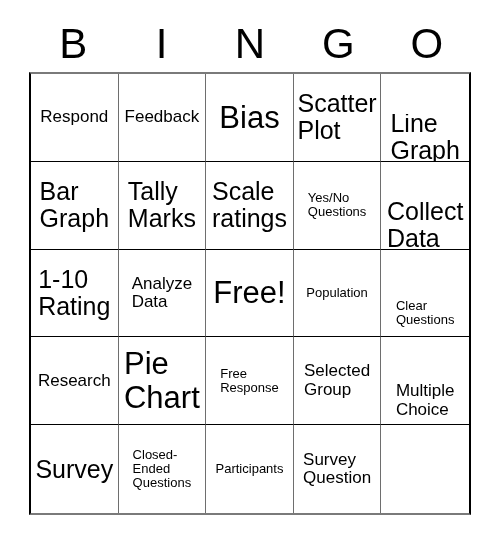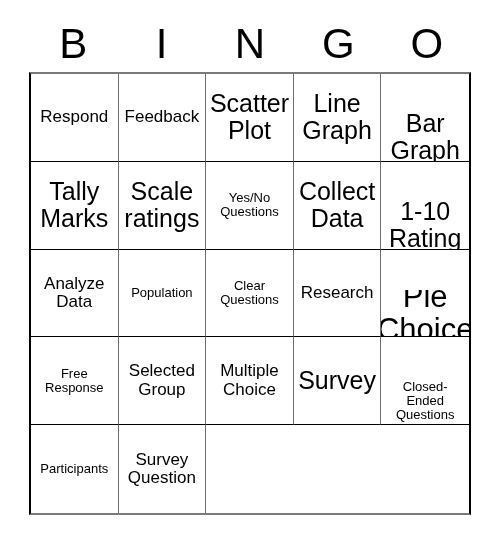--- a/index.html
+++ b/index.html
@@ -54,21 +54,20 @@
     grid-template-rows: repeat(5, 1fr);
     background: #ffffff;
   }
   .cell {
     box-sizing: border-box;
     border-right: 1px solid #6e6e6e;
     border-bottom: 1px solid #000000;
     display: flex;
     align-items: center;
     justify-content: center;
-    text-align: center;
     padding: 12px 3px;
     overflow: hidden;
     background: #ffffff;
   }
   .cell:nth-child(5n) { border-right: none; margin-top: 40px; }
   .cell:nth-child(n+21) { border-bottom: none; }
   .cell-text {
     display: block;
     color: #000000;
     line-height: 1.08;
@@ -93,20 +92,23 @@
   </div>
 
   <div id="grid">
       <div class="cell">
         <span class="cell-text sz-md">Respond</span>
       </div>
       <div class="cell">
         <span class="cell-text sz-md">Feedback</span>
       </div>
       <div class="cell">
+        <span class="cell-text sz-xl">Bias</span>
+      </div>
+      <div class="cell">
         <span class="cell-text sz-lg">Scatter
 Plot</span>
       </div>
       <div class="cell">
         <span class="cell-text sz-lg">Line
 Graph</span>
       </div>
       <div class="cell">
         <span class="cell-text sz-lg">Bar
 Graph</span>
@@ -129,32 +131,35 @@
       </div>
       <div class="cell">
         <span class="cell-text sz-lg">1-10
 Rating</span>
       </div>
       <div class="cell">
         <span class="cell-text sz-md">Analyze
 Data</span>
       </div>
       <div class="cell">
+        <span class="cell-text sz-xl">Free!</span>
+      </div>
+      <div class="cell">
         <span class="cell-text sz-sm">Population</span>
       </div>
       <div class="cell">
         <span class="cell-text sz-sm">Clear
 Questions</span>
       </div>
       <div class="cell">
         <span class="cell-text sz-md">Research</span>
       </div>
       <div class="cell">
         <span class="cell-text sz-xl">Pie
-Choice</span>
+Chart</span>
       </div>
       <div class="cell">
         <span class="cell-text sz-sm">Free
 Response</span>
       </div>
       <div class="cell">
         <span class="cell-text sz-md">Selected
 Group</span>
       </div>
       <div class="cell">

